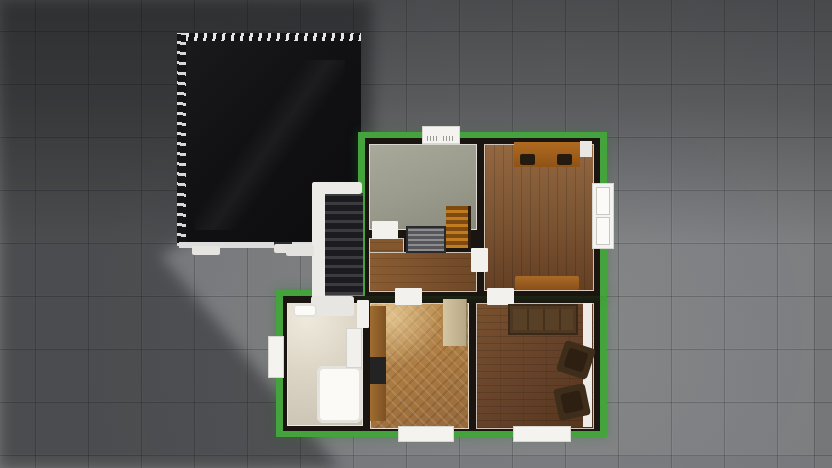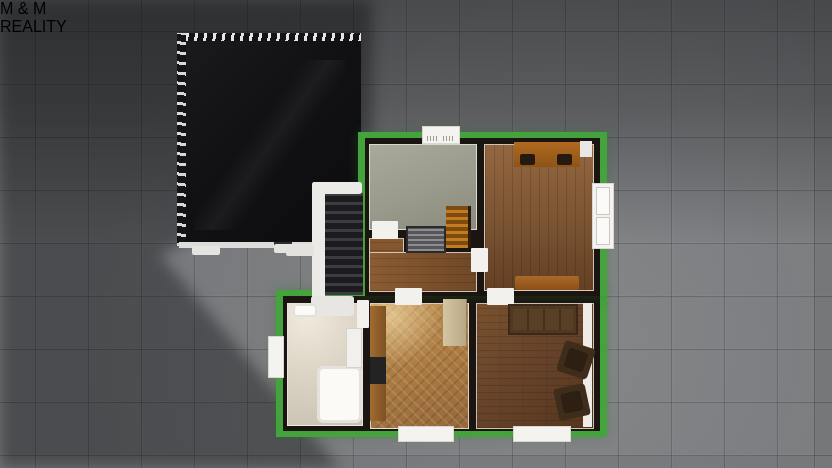--- a/index.html
+++ b/index.html
@@ -214,22 +214,14 @@
     </div>
   <div class="abs tub"></div>
   <div class="abs sink"></div>
   <div class="abs bath-cab"></div>
   <div class="abs kit-counter-left"></div>
   <div class="abs kit-stove"></div>
   <div class="abs kit-cab-top"></div>
   <div class="abs kit-counter-b1"></div>
   <div class="abs kit-counter-b2"></div>
 
-  <div class="abs logo">
-    <div class="logo-top">
-      <span class="logo-m">M</span>
-      <span class="logo-amp">&amp;</span>
-      <span class="logo-m">M</span>
-    </div>
-    <div class="logo-bottom">REALITY</div>
-  </div>
 
 </div>
 
 </body></html>

